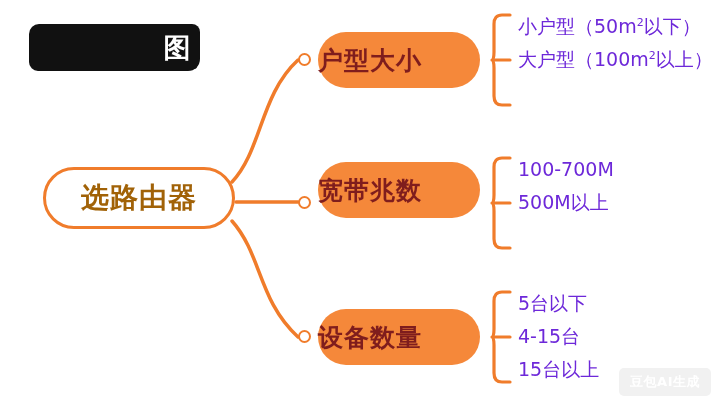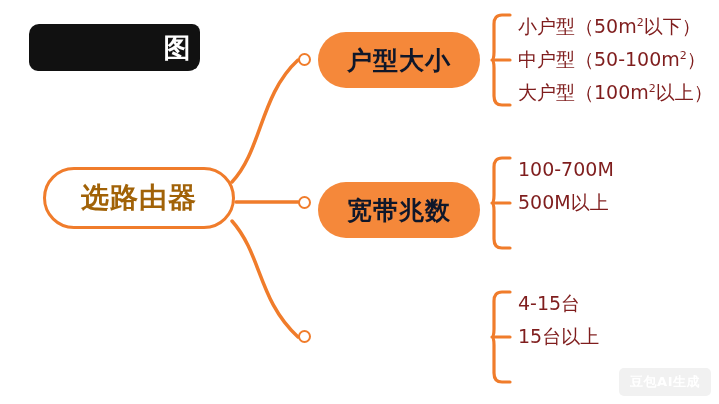--- a/index.html
+++ b/index.html
@@ -52,29 +52,29 @@
     z-index:4;
     font-family:"DejaVu Sans","Liberation Sans",sans-serif;
   }
 
   
   .branch-node{
     position:absolute;width:162px;height:56px;
     box-sizing:border-box;
     background:#F5883A;
     border-radius:28px;
-    display:flex;align-items:center;justify-content:center;
-    color:#0f172a;
+    display:flex;align-items:center;
+    color:#7f1d1d;
     font-size:25px;font-weight:700;
     letter-spacing:1px;
     z-index:4;
     font-family:"DejaVu Sans","Liberation Sans",sans-serif;
   }
   .branch-1{left:318px;top:32px;}
-  .branch-2{left:318px;top:182px;}
+  .branch-2{left:318px;top:162px;}
   .branch-3{left:318px;top:309px;}
 
   
   .conn-dot{
     position:absolute;width:13px;height:13px;
     box-sizing:border-box;
     background:#ffffff;
     border:2.5px solid #F07C2B;
     border-radius:50%;
     z-index:5;
@@ -92,21 +92,21 @@
   .bracket{
     position:absolute;left:0;top:0;
     width:22px;height:100px;
   }
   .leaf-list{
     position:absolute;left:28px;top:0;
     width:200px;
   }
   .leaf-item{
     height:33px;line-height:33px;
-    color:#7f1d1d;
+    color:#6d28d9;
     font-size:19px;
     font-weight:400;
     white-space:nowrap;
     font-family:"DejaVu Sans","Liberation Sans",sans-serif;
   }
   .leaf-item sup{font-size:11px;vertical-align:super;line-height:0;}
 
   
   .watermark{
     position:absolute;right:8px;bottom:8px;
@@ -140,33 +140,35 @@
   <div class="root-node">
     <span>选路由器</span>
   </div>
 
   <div class="branch-node branch-1">
     <span>户型大小</span>
   </div>
   <div class="branch-node branch-2">
     <span>宽带兆数</span>
   </div>
+  <div class="branch-node branch-3">
+    <span>设备数量</span>
+  </div>
 
   <div class="conn-dot dot-1"></div>
   <div class="conn-dot dot-2"></div>
   <div class="conn-dot dot-3"></div>
 
   <div class="leaf-group lg-1">
     <svg class="bracket" viewBox="0 0 22 100" xmlns="http://www.w3.org/2000/svg">
       <path d="M 20 5 L 12 5 Q 4 5 4 14 L 4 42 Q 4 50 2 50 Q 4 50 4 58 L 4 86 Q 4 95 12 95 L 20 95" fill="none" stroke="#F07C2B" stroke-width="3.2" stroke-linecap="round" stroke-linejoin="round"></path>
       <path d="M 4 50 L 20 50" fill="none" stroke="#F07C2B" stroke-width="3.2" stroke-linecap="round"></path>
     </svg>
     <div class="leaf-list">
       <div class="leaf-item"><span>小户型（50m</span><sup>2</sup><span>以下）</span></div>
-      <div class="leaf-item"><span>中户型（50-100m</span><sup>2</sup><span>）</span></div>
       <div class="leaf-item"><span>大户型（100m</span><sup>2</sup><span>以上）</span></div>
     </div>
   </div>
 
   <div class="leaf-group lg-2">
     <svg class="bracket" viewBox="0 0 22 100" xmlns="http://www.w3.org/2000/svg">
       <path d="M 20 5 L 12 5 Q 4 5 4 14 L 4 42 Q 4 50 2 50 Q 4 50 4 58 L 4 86 Q 4 95 12 95 L 20 95" fill="none" stroke="#F07C2B" stroke-width="3.2" stroke-linecap="round" stroke-linejoin="round"></path>
       <path d="M 4 50 L 20 50" fill="none" stroke="#F07C2B" stroke-width="3.2" stroke-linecap="round"></path>
     </svg>
     <div class="leaf-list">
@@ -174,20 +176,21 @@
       <div class="leaf-item"><span>500M以上</span><sup></sup><span></span></div>
     </div>
   </div>
 
   <div class="leaf-group lg-3">
     <svg class="bracket" viewBox="0 0 22 100" xmlns="http://www.w3.org/2000/svg">
       <path d="M 20 5 L 12 5 Q 4 5 4 14 L 4 42 Q 4 50 2 50 Q 4 50 4 58 L 4 86 Q 4 95 12 95 L 20 95" fill="none" stroke="#F07C2B" stroke-width="3.2" stroke-linecap="round" stroke-linejoin="round"></path>
       <path d="M 4 50 L 20 50" fill="none" stroke="#F07C2B" stroke-width="3.2" stroke-linecap="round"></path>
     </svg>
     <div class="leaf-list">
+      <div class="leaf-item"><span>5台以下</span><sup></sup><span></span></div>
       <div class="leaf-item"><span>4-15台</span><sup></sup><span></span></div>
       <div class="leaf-item"><span>15台以上</span><sup></sup><span></span></div>
     </div>
   </div>
 
   <div class="watermark">豆包AI生成</div>
 
 </div>
 
 </body></html>

